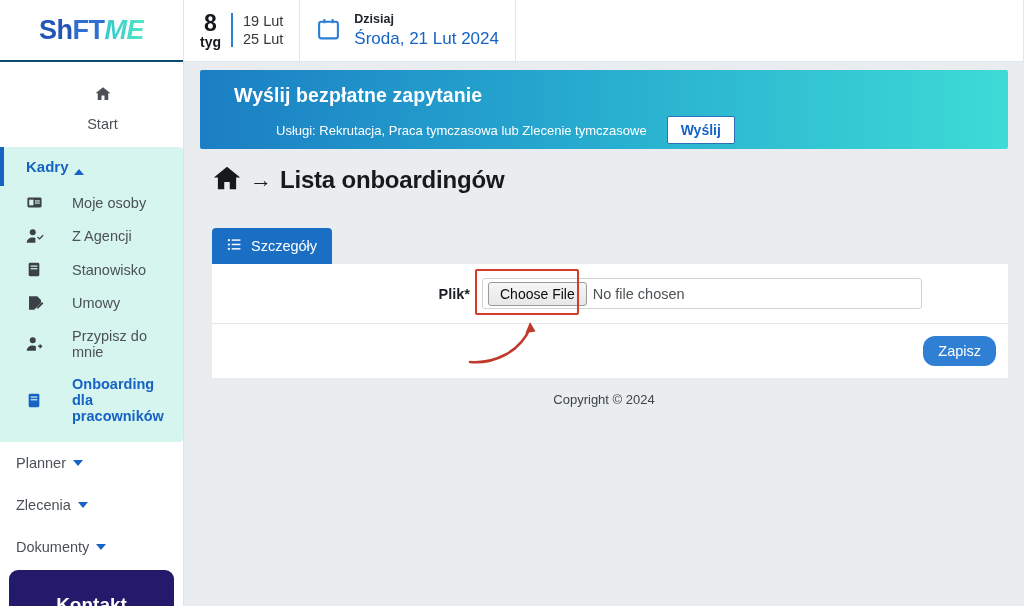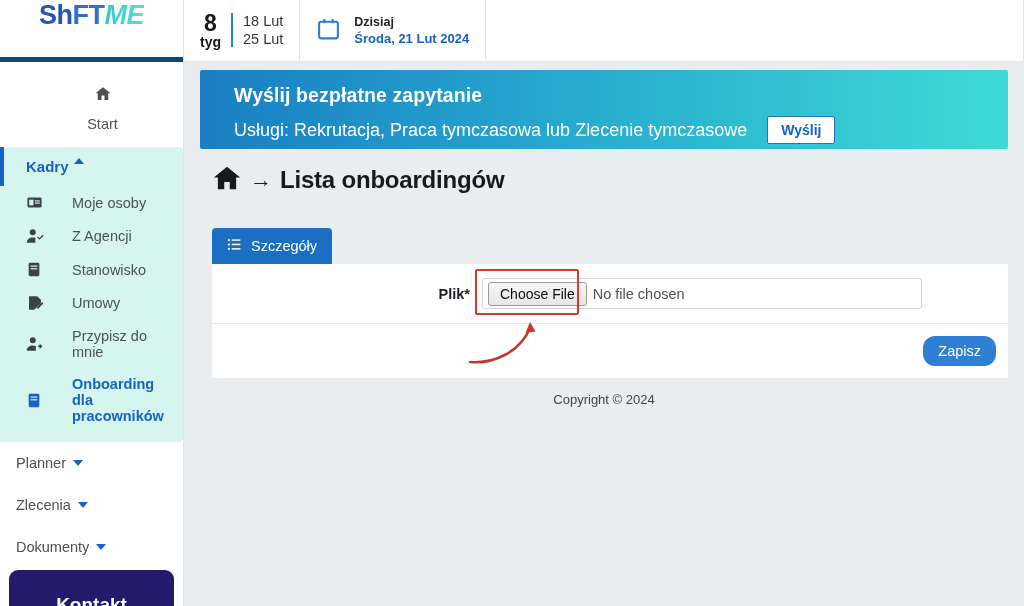--- a/index.html
+++ b/index.html
@@ -12,22 +12,22 @@
   .app { display: flex; width: 1024px; height: 606px; position: relative; }
 
   
   .sidebar {
     width: 184px; height: 606px; background: #ffffff;
     border-right: 1px solid #dfe3e6;
     position: relative; flex: 0 0 184px;
     overflow: hidden;
   }
   .logo-wrap {
-    height: 62px; display: flex; align-items: flex-start; justify-content: center;
-    border-bottom: 5px solid #0c4a6e; background: #fff;
+    height: 62px; display: flex; align-items: center; justify-content: center;
+    border-bottom: 2px solid #0c4a6e; background: #fff;
   }
   .logo { font-size: 27px; font-weight: bold; letter-spacing: -0.5px; }
   .logo .s1 { color: #2354b8; }
   .logo .s2 { color: #2e6fd1; }
   .logo .s3 {
     background: linear-gradient(90deg, #36c9c9, #52e6c8);
     -webkit-background-clip: text; background-clip: text; color: transparent;
     font-style: italic;
   }
   .nav { padding-top: 14px; }
@@ -38,21 +38,21 @@
     flex-direction: column;
   }
   .nav-row .ic { width: 18px; height: 18px; display: inline-flex; align-items: center; justify-content: center; flex: 0 0 18px; }
   .nav-row .ic svg { display: block; }
 
   .group {
     background: #d6f5ef; margin-top: 6px; padding-bottom: 10px;
     border-radius: 0 4px 4px 0; position: relative;
   }
   .group-head {
-    display: flex; align-items: flex-start; gap: 5px;
+    display: flex; align-items: flex-end; gap: 5px;
     padding: 11px 0 11px 22px; font-size: 15px; font-weight: bold; color: #1763c4;
     border-left: 4px solid #1763c4; margin-left: 0; cursor: pointer;
   }
   .caret-up { width: 0; height: 0; border-left: 5px solid transparent; border-right: 5px solid transparent; border-bottom: 6px solid #1763c4; }
   .caret-down { width: 0; height: 0; border-left: 5px solid transparent; border-right: 5px solid transparent; border-top: 6px solid #1763c4; }
   .sub-row {
     display: flex; align-items: center; gap: 28px;
     padding: 8px 8px 8px 26px; font-size: 14.5px; color: #4b5157; cursor: pointer;
   }
   .sub-row.active { color: #1763c4; font-weight: bold; }
@@ -79,41 +79,41 @@
   .tb-cell { display: flex; align-items: center; border-right: 1px solid #e3e7ea; padding: 0 16px; }
   .weekbox { display: flex; align-items: center; gap: 10px; }
   .weeknum { text-align: center; line-height: 1.05; }
   .weeknum .n { font-size: 23px; font-weight: bold; color: #14181c; }
   .weeknum .t { font-size: 14px; font-weight: bold; color: #14181c; }
   .wk-div { width: 2px; height: 34px; background: #2a7fd4; }
   .dates { font-size: 14.5px; color: #33383d; line-height: 1.28; }
   .todaybox { display: flex; align-items: center; gap: 13px; }
   .today-txt { line-height: 1.32; }
   .today-txt .l1 { font-size: 12.5px; font-weight: bold; color: #21262b; }
-  .today-txt .l2 { font-size: 13px; font-weight: bold; color: #1763c4; }
+  .today-txt .l2 { font-size: 17px; font-weight: normal; color: #1763c4; }
   .tb-spacer { flex: 1; border-right: 1px solid #e3e7ea; }
   .userbox { display: flex; align-items: center; gap: 12px; padding: 0 22px 0 16px; }
   .user-txt { text-align: center; line-height: 1.35; }
   .user-txt .l1 { font-size: 14.5px; color: #21262b; }
   .user-txt .l2 { font-size: 12px; color: #2d86d6; }
   .avatar {
     width: 36px; height: 36px; border-radius: 50%; background: #ededed;
     display: flex; align-items: center; justify-content: center; overflow: hidden;
   }
 
   
   .content { flex: 1; padding: 0 16px; overflow: hidden; }
   .banner {
     margin: 8px 0 0 0; height: 79px; border-radius: 2px;
     background: linear-gradient(90deg, #1b7ec4 0%, #26a9cf 45%, #3ddbd6 100%);
     padding: 14px 0 0 34px; color: #fff; position: relative;
   }
   .banner h2 { font-size: 19.5px; font-weight: bold; letter-spacing: 0.1px; }
   .banner-row { display: flex; align-items: center; gap: 20px; margin-top: 9px; }
-  .banner-sub { font-size: 18px; }
+  .banner-sub { font-size: 13px; margin-left: 42px; }
   .banner-btn {
     background: #fff; color: #1763c4; font-size: 14px; font-weight: bold;
     border: 1px solid #2f6fb5; border-radius: 2px; padding: 5px 13px; cursor: pointer;
   }
   .crumb { display: flex; align-items: center; gap: 8px; padding: 14px 0 0 12px; }
   .crumb .arrow { font-size: 22px; color: #1a1d21; }
   .crumb .title { font-size: 24px; font-weight: bold; color: #17191c; letter-spacing: -0.2px; }
 
   .tabs { padding: 12px 0 0 12px; }
   .tab {
@@ -274,21 +274,21 @@
 
     <header class="topbar">
       <div class="tb-cell">
         <div class="weekbox">
           <div class="weeknum">
             <div class="n">8</div>
             <div class="t">tyg</div>
           </div>
           <div class="wk-div"></div>
           <div class="dates">
-            <div>18 Lut</div>
+            <div>19 Lut</div>
             <div>25 Lut</div>
           </div>
         </div>
       </div>
 
       <div class="tb-cell">
         <div class="todaybox">
           <span>
             <svg width="25" height="26" viewBox="0 0 24 24" fill="none" stroke="#2a7fd4" stroke-width="2">
               <rect x="3" y="5" width="18" height="16" rx="2"></rect>

